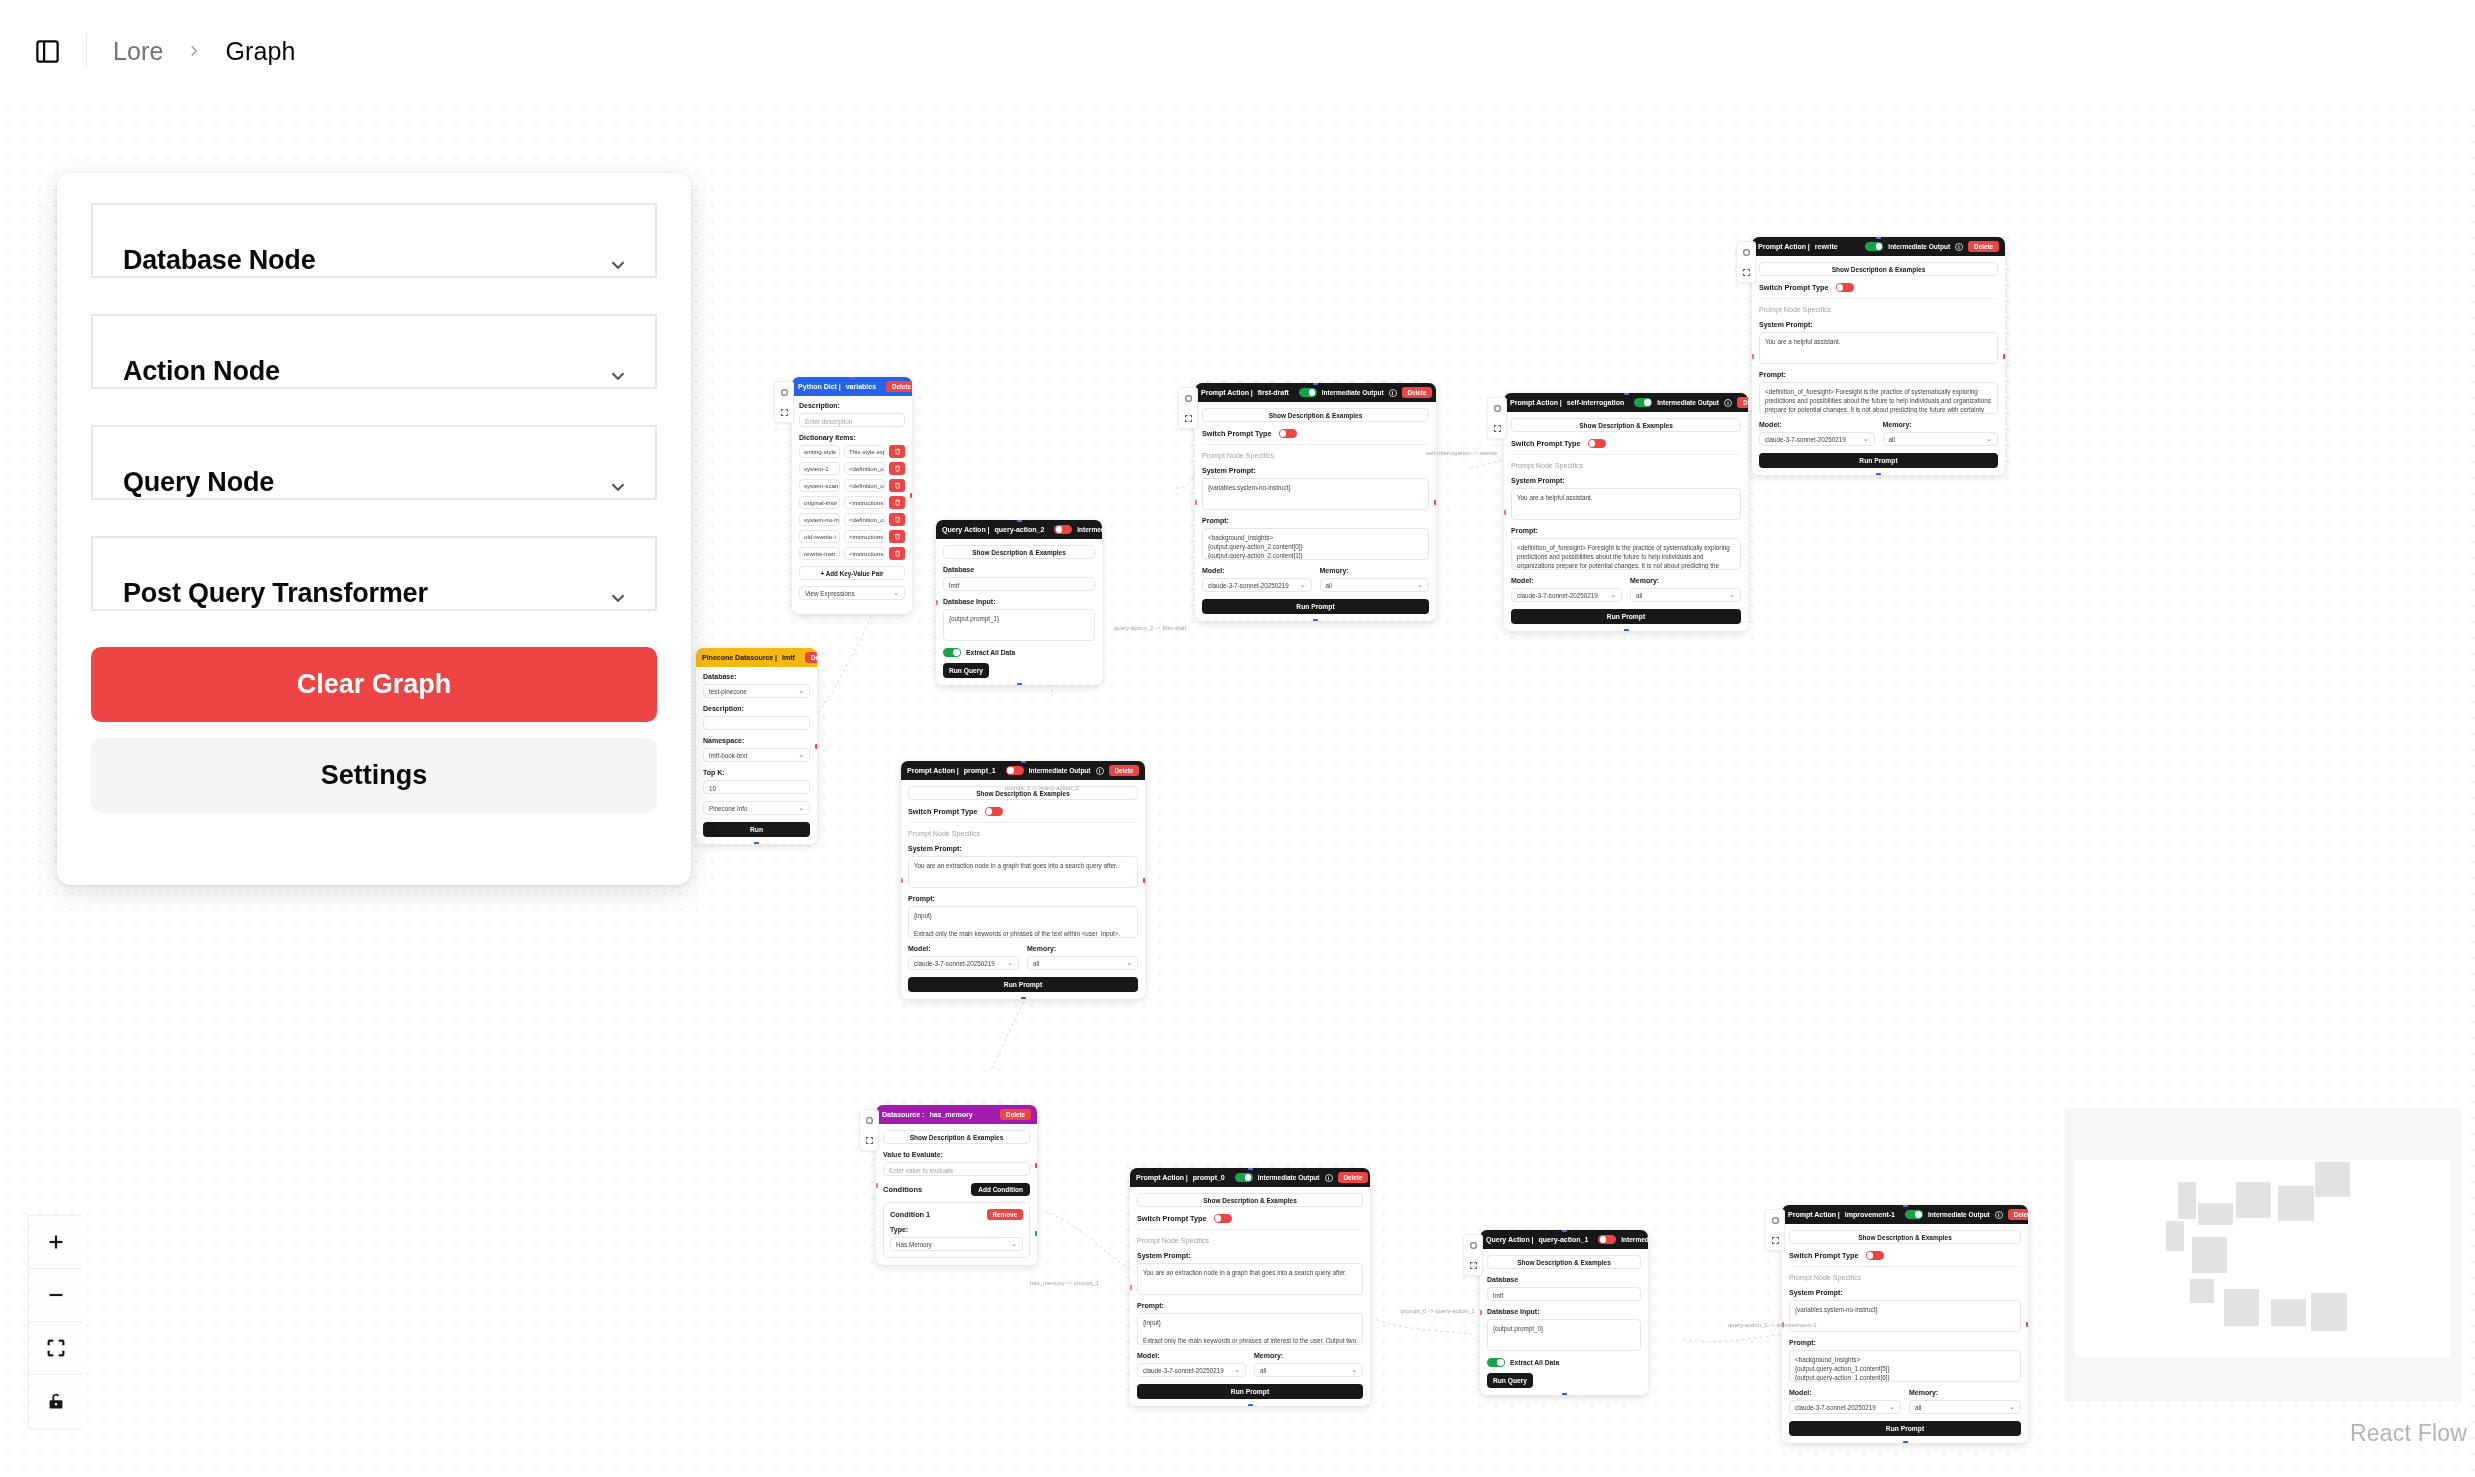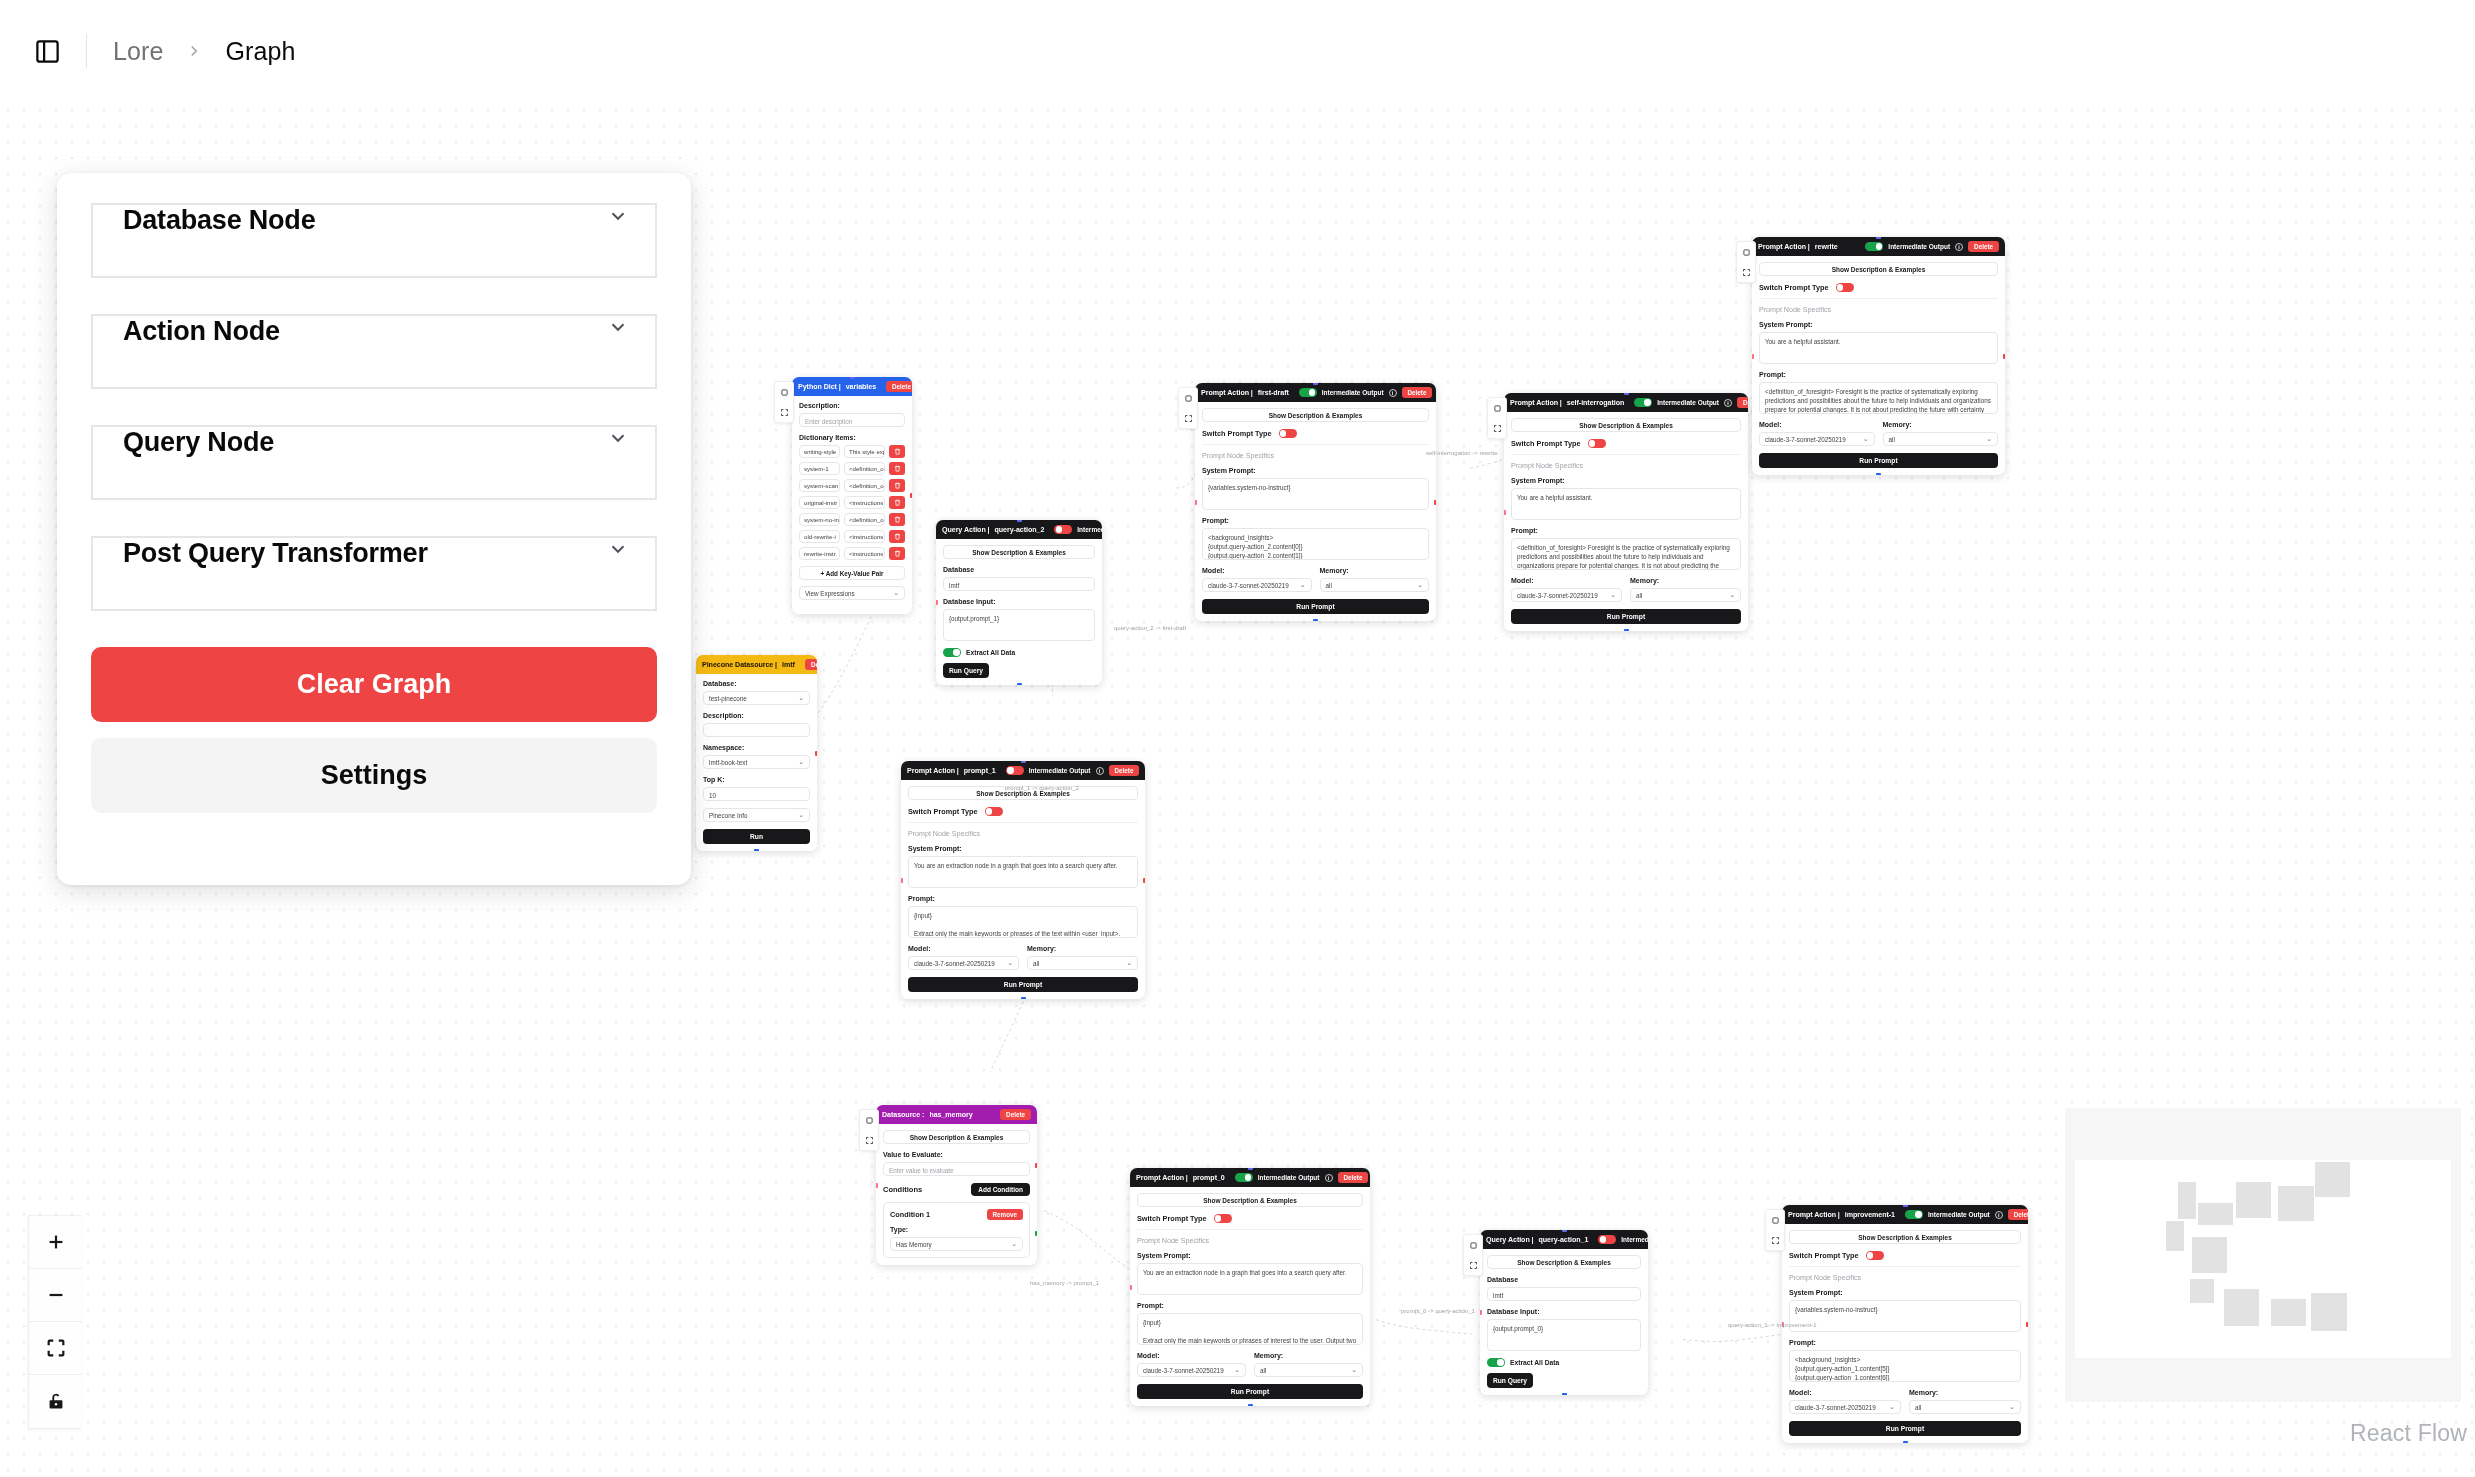--- a/index.html
+++ b/index.html
@@ -66,21 +66,21 @@
   .np-title { color: #fff; font-size: 33px; font-weight: bold; letter-spacing: -0.3px; }
   .np-collapse {
     width: 63px; height: 63px; background: #fff; border-radius: 11px;
     display: flex; align-items: center; justify-content: center; cursor: pointer;
   }
   .np-collapse svg { width: 30px; height: 30px; }
   .np-body { padding: 30px 34px 36px 34px; }
   .np-item {
     border: 2px solid #e6e6e8;
     height: 75px;
-    display: flex; align-items: flex-start; justify-content: space-between;
+    display: flex; align-items: flex-end; justify-content: space-between;
     padding: 0 26px 0 30px;
     margin-bottom: 36px;
     cursor: pointer;
     background:#fff;
   }
   .np-item.tight { margin-bottom: 0; }
   .np-item-label { font-size: 27px; font-weight: bold; color: #0a0a0a; letter-spacing: -0.2px; }
   .chev { color: #52525b; display:flex; }
   .chev svg { width: 22px; height: 22px; }
   .np-btn {
@@ -607,21 +607,21 @@
             <rect x="5" y="5" width="14" height="14" rx="2"></rect>
           </svg>
         </div>
       <div>
           <svg viewBox="0 0 24 24" fill="none" stroke="#18181b" stroke-width="2">
             <path d="M4 9V4h5M20 15v5h-5M20 9V4h-5M4 15v5h5"></path>
           </svg>
         </div>
     </div>
 
-    <div class="node" style="left:696px; top:546px; width:121px;margin-top:7px;">
+    <div class="node" style="left:696px; top:546px; width:121px;">
       <div class="node-head amber">
         <span class="head-title">Pinecone Datasource |</span>
         <span class="head-title">lmtf</span>
         <span class="head-spacer"></span>
         <span class="del-btn">Delete</span>
       </div>
       <div class="node-body">
         <span class="fld-lbl">Database:</span>
         <div class="sel">
           <span>test-pinecone</span>

